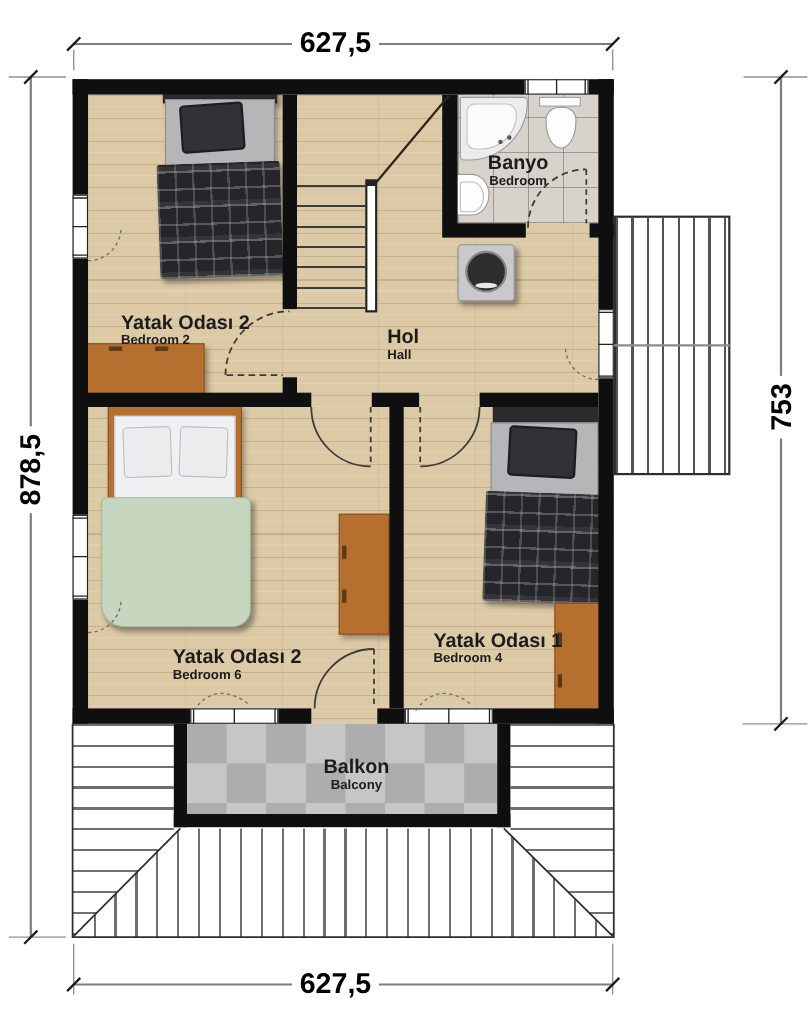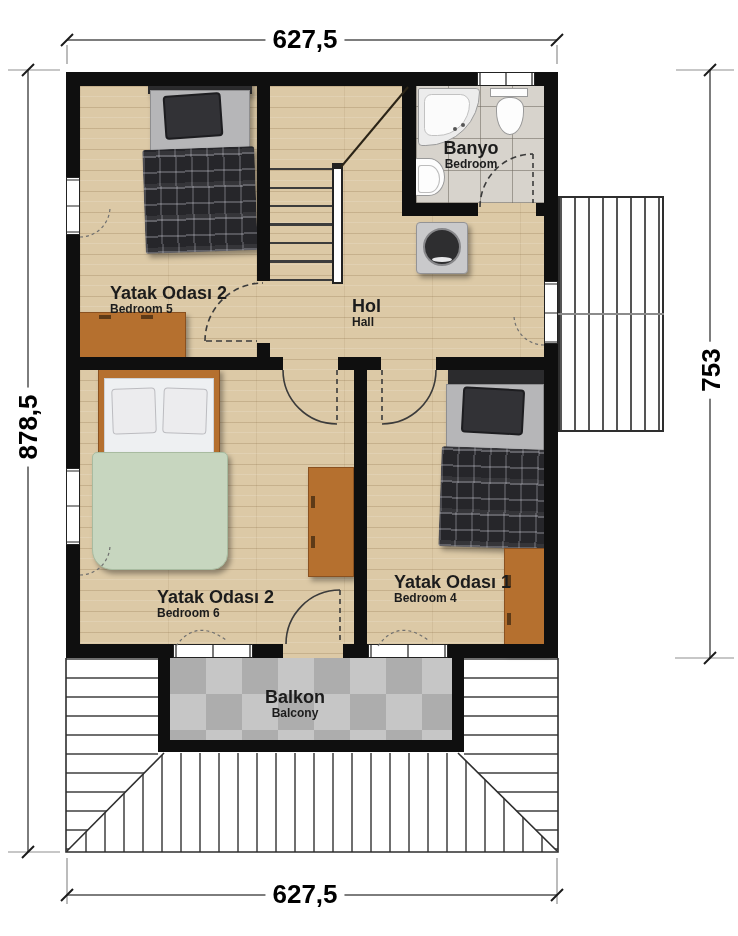--- a/index.html
+++ b/index.html
@@ -239,39 +239,39 @@
       <line x1="551" y1="901" x2="563" y2="889"></line>
       <line x1="22" y1="76" x2="34" y2="64"></line>
       <line x1="22" y1="858" x2="34" y2="846"></line>
       <line x1="704" y1="76" x2="716" y2="64"></line>
       <line x1="704" y1="664" x2="716" y2="652"></line>
     </g>
   </svg>
 
   <div class="abs room-label" style="left:110px;top:284px;">
     <div class="tr">Yatak Odası 2</div>
-    <div class="en">Bedroom 5</div>
+    <div class="en">Bedroom 2</div>
   </div>
   <div class="abs room-label" style="left:352px;top:297px;">
     <div class="tr">Hol</div>
     <div class="en">Hall</div>
   </div>
   <div class="abs room-label" style="left:471px;top:139px;transform:translateX(-50%);text-align:center;">
     <div class="tr">Banyo</div>
     <div class="en">Bedroom</div>
   </div>
   <div class="abs room-label" style="left:157px;top:588px;">
     <div class="tr">Yatak Odası 2</div>
     <div class="en">Bedroom 6</div>
   </div>
   <div class="abs room-label" style="left:394px;top:573px;">
     <div class="tr">Yatak Odası 1</div>
     <div class="en">Bedroom 4</div>
   </div>
-  <div class="abs room-label" style="left:295px;top:688px;transform:translateX(-50%);text-align:center;">
+  <div class="abs room-label" style="left:324px;top:688px;transform:translateX(-50%);text-align:center;">
     <div class="tr">Balkon</div>
     <div class="en">Balcony</div>
   </div>
 
   <div class="abs dim-label" style="left:305px;top:39px;transform:translate(-50%,-50%);">627,5</div>
   <div class="abs dim-label" style="left:305px;top:894px;transform:translate(-50%,-50%);">627,5</div>
   <div class="abs dim-label" style="left:28px;top:427px;transform:translate(-50%,-50%) rotate(-90deg);">878,5</div>
   <div class="abs dim-label" style="left:711px;top:370px;transform:translate(-50%,-50%) rotate(-90deg);">753</div>
 
 </div>

